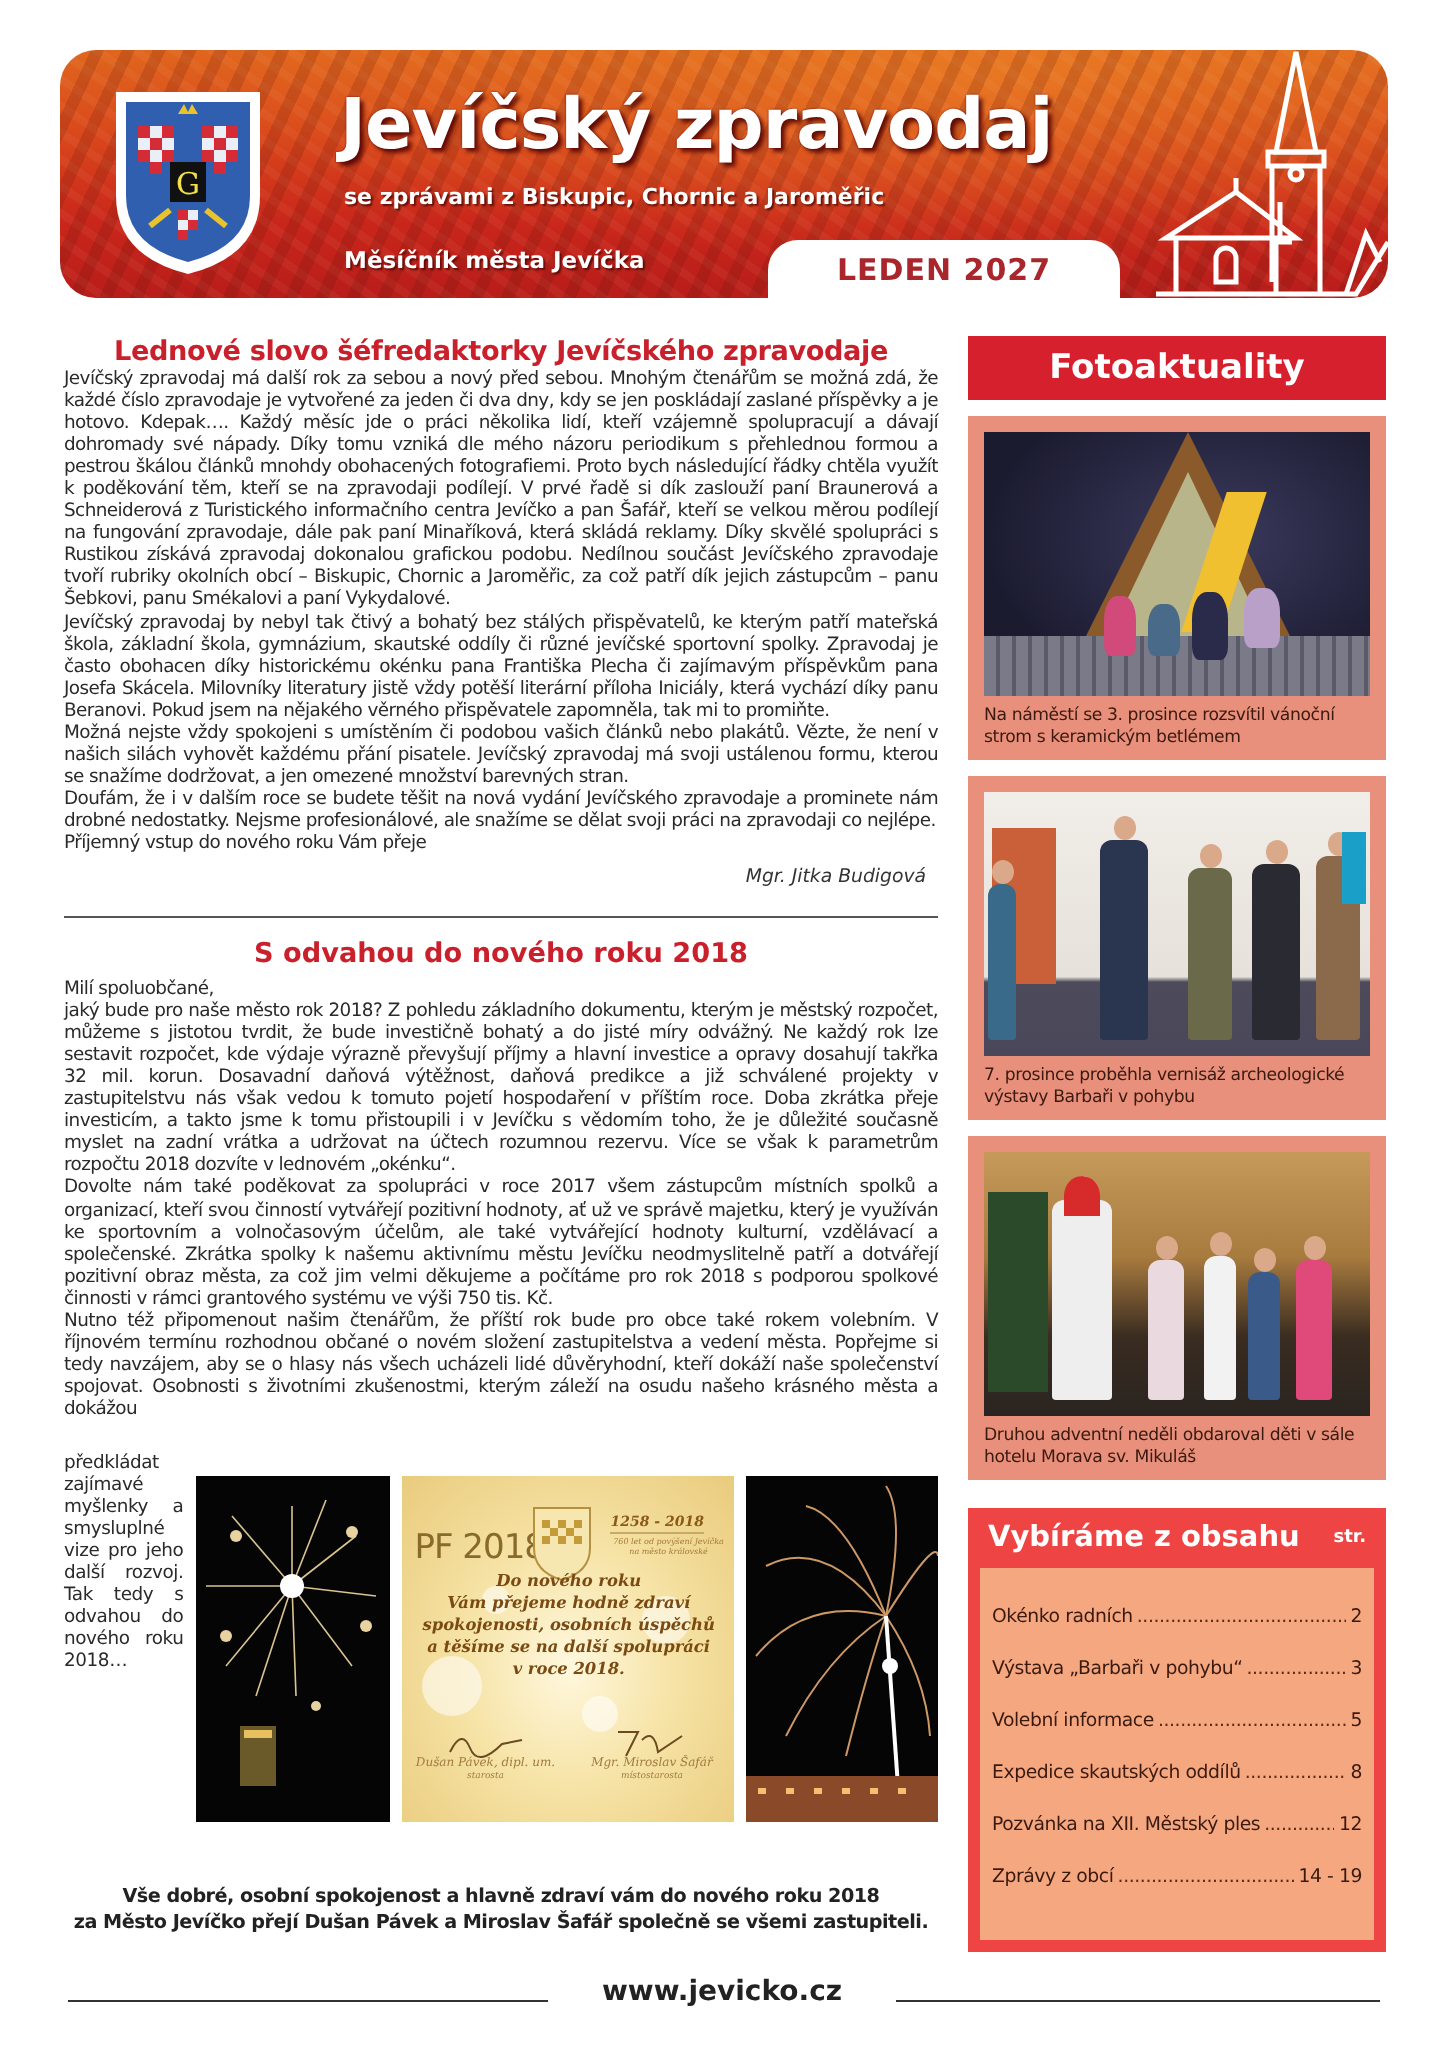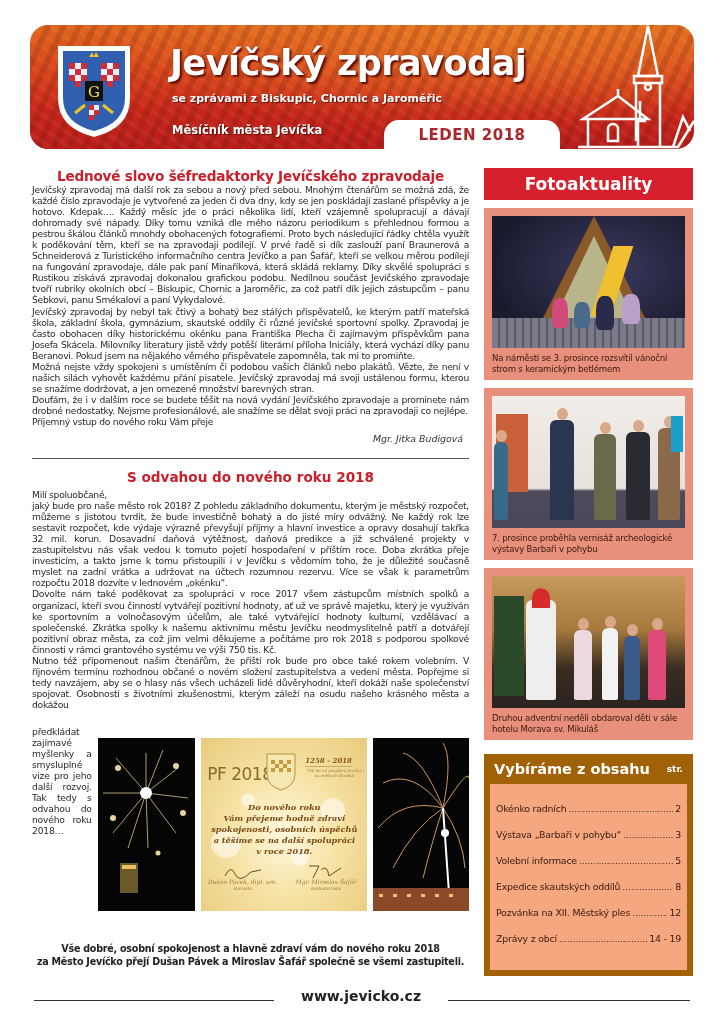--- a/index.html
+++ b/index.html
@@ -94,21 +94,21 @@
   .pf-years {
     position: absolute; left: 104px; top: 18px; font-size: 7px; color: #8a5a1a;
     font-family: "DejaVu Serif", serif; font-style: italic; font-weight: bold;
     border-bottom: 1px solid #c7a96a; padding-bottom: 1px;
   }
   .pf-years-note {
     position: absolute; left: 104px; top: 30px; width: 58px; font-size: 4px; line-height: 5px;
     color: #a47a3a; font-family: "DejaVu Serif", serif; font-style: italic; text-align: center;
   }
   .pf-wish {
-    position: absolute; left: 6px; right: 6px; top: 64px; text-align: center;
+    position: absolute; left: 6px; right: 6px; top: 47px; text-align: center;
     font-family: "DejaVu Serif", serif; font-style: italic; font-weight: bold;
     font-size: 8.2px; line-height: 11px; color: #7a4a12;
   }
   .pf-sig {
     position: absolute; top: 140px; width: 75px; text-align: center;
     font-family: "DejaVu Serif", serif; font-style: italic; font-size: 6px; color: #a07a3e;
   }
   .pf-sig .role { font-size: 4.5px; display: block; margin-top: 1px; }
   .pf-sig-l { left: 4px; }
   .pf-sig-r { right: 4px; }
@@ -152,21 +152,21 @@
   .ph-bethlehem .cobble { position: absolute; left: 0; right: 0; bottom: 0; height: 30px; background: repeating-linear-gradient(90deg, #7a7a88 0 6px, #5a5a68 6px 8px); }
   .kid { position: absolute; border-radius: 40% 40% 20% 20%; }
 
   .ph-vernisaz { background: linear-gradient(180deg, #f1ede8 0%, #e6e1da 70%, #4d4a5a 72%, #4a475a 100%); }
   .person { position: absolute; bottom: 8px; border-radius: 6px 6px 2px 2px; }
   .person .head { position: absolute; top: -12px; left: 50%; width: 11px; height: 12px; margin-left: -5.5px; border-radius: 50%; background: #d9a98a; }
 
   .ph-mikulas { background: linear-gradient(180deg, #c59a5a 0%, #a77a3e 40%, #3a2c20 70%, #2a2420 100%); }
 
   .toc-box {
-    margin-top: 14px; background: #a16207; padding: 0 6px 6px 6px;
+    margin-top: 14px; background: #ef4444; padding: 0 6px 6px 6px;
   }
   .toc-header {
     height: 30px; display: flex; align-items: center; justify-content: space-between;
     color: #fff; font-weight: bold; font-family: "DejaVu Sans", sans-serif; padding: 0 4px 0 4px;
   }
   .toc-title { font-size: 14.5px; }
   .toc-str { font-size: 9px; }
   .toc-list { background: #f5a77f; padding: 12px 6px 18px 6px; }
   .toc-item {
     display: flex; align-items: baseline; font-size: 9.4px; color: #3a1a10;
@@ -225,21 +225,21 @@
     <rect x="30" y="38" width="18" height="20" fill="#111"></rect>
     <text x="39" y="54" text-anchor="middle" font-family="DejaVu Serif, serif" font-size="15" fill="#f4e04a">G</text>
     <path d="M34 14 l3 -5 l2 4 l2 -4 l3 5 z" fill="#e9c32e"></path>
     <path d="M20 70 l10 -8 M58 70 l-10 -8" stroke="#e9c32e" stroke-width="3"></path>
   </svg>
 
   <div class="title">Jevíčský zpravodaj</div>
   <div class="subtitle">se zprávami z Biskupic, Chornic a Jaroměřic</div>
   <div class="monthly">Měsíčník města Jevíčka</div>
   <div class="issue-badge">
-    <span>LEDEN 2018</span>
+    <span>LEDEN 2027</span>
   </div>
 
   <svg class="church" viewBox="0 0 120 132" fill="none" stroke="#ffffff" stroke-width="2.5">
     <path d="M70 5 L60 55 H80 Z"></path>
     <path d="M56 55 H84 V62 H56 Z"></path>
     <circle cx="70" cy="66" r="3"></circle>
     <path d="M58 62 V120 M82 62 V125"></path>
     <path d="M62 80 V100 H68"></path>
     <path d="M40 75 L5 98 H70 Z"></path>
     <path d="M40 68 V75"></path>

